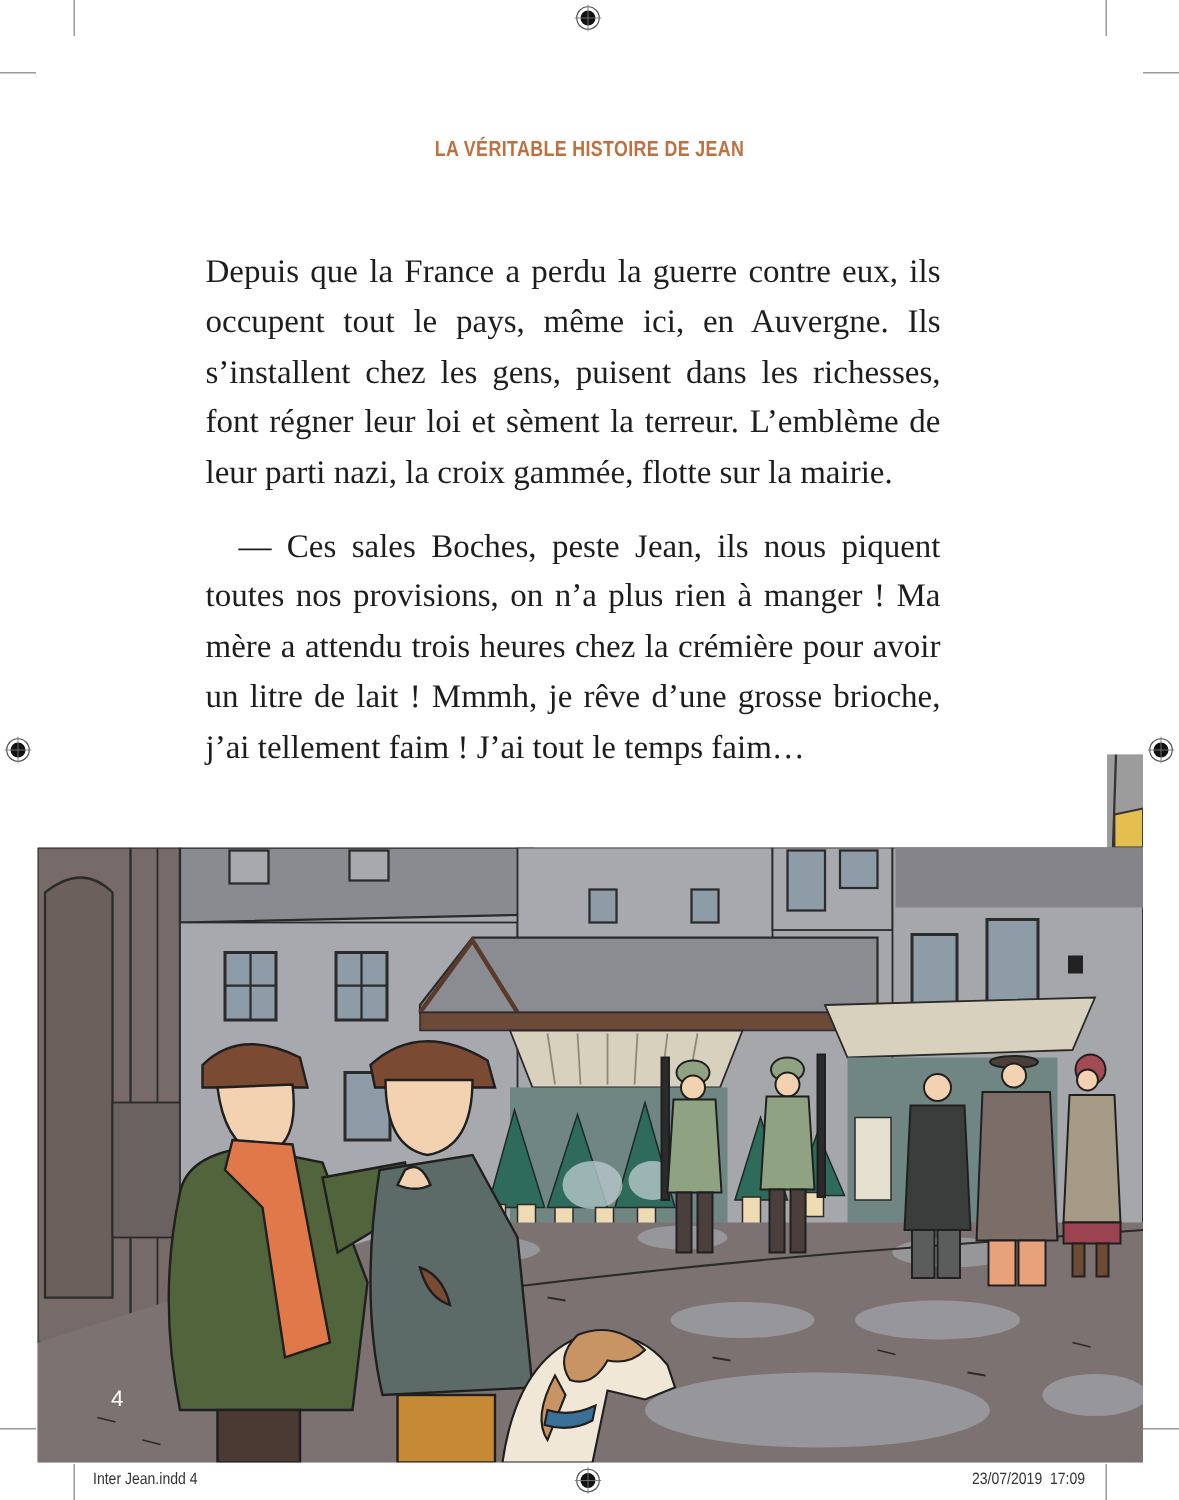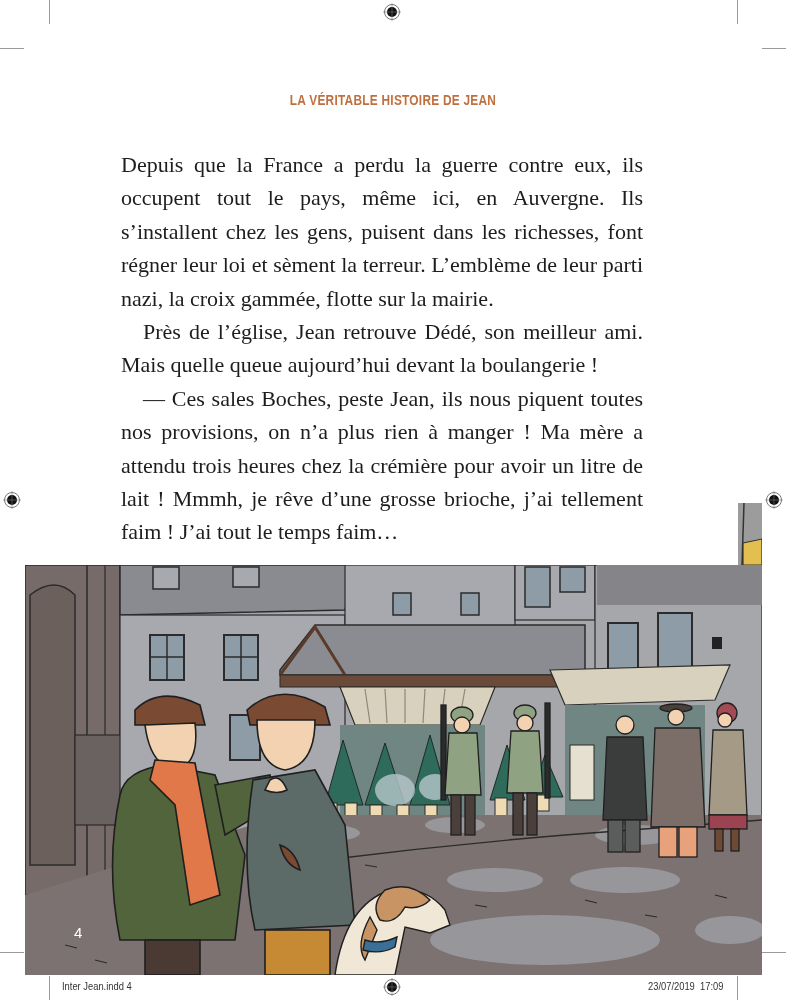--- a/index.html
+++ b/index.html
@@ -1,21 +1,21 @@
 <!DOCTYPE html>
 <html><head>
 <meta charset="utf-8">
 <style>
   html, body { margin:0; padding:0; }
   body { width:786px; height:1000px; background:#ffffff; position:relative; overflow:hidden; font-family:"Liberation Serif", serif; }
   .trim { position:absolute; background:#9a9a9a; }
   .reg { position:absolute; width:18px; height:18px; }
   .running-head { position:absolute; left:0; width:786px; top:92px; text-align:center; font-family:"Liberation Sans", sans-serif; font-weight:bold; font-size:14.5px; letter-spacing:0.3px; color:#c0703f; transform:scaleX(0.82); transform-origin:393px 0; }
   .body-text { position:absolute; left:121px; top:148px; width:522px; font-size:22px; line-height:33.4px; color:#1d1d1d; }
-  .body-text p { margin:0; text-align:justify; text-align-last:left; }
+  .body-text p { margin:16px; text-align:justify; text-align-last:left; }
   .body-text p.indent { text-indent:22px; }
   .illus { position:absolute; left:25px; top:565px; width:737px; height:410px; overflow:hidden; background:#7d7272; }
   .strip { position:absolute; left:738px; top:503px; width:24px; height:62px; background:#9c9c9c; }
   .page-num { position:absolute; left:74px; top:924px; font-family:"Liberation Sans", sans-serif; font-size:15px; color:#ffffff; }
   .slug { position:absolute; top:980px; font-family:"Liberation Sans", sans-serif; font-size:11px; color:#333; transform:scaleX(0.85); }
 </style>
 </head>
 <body>
 
 <div class="trim" style="left:49px; top:0; width:1px; height:24px;"></div>
@@ -49,21 +49,20 @@
     <circle cx="9" cy="9" r="7.5" fill="none" stroke="#555" stroke-width="0.8"></circle>
     <circle cx="9" cy="9" r="5" fill="#111"></circle>
     <line x1="0" y1="9" x2="18" y2="9" stroke="#777" stroke-width="0.6"></line>
     <line x1="9" y1="0" x2="9" y2="18" stroke="#777" stroke-width="0.6"></line>
   </svg>
 
 <div class="running-head">LA VÉRITABLE HISTOIRE DE JEAN</div>
 
 <div class="body-text">
   <p>Depuis que la France a perdu la guerre contre eux, ils occupent tout le pays, même ici, en Auvergne. Ils s’installent chez les gens, puisent dans les richesses, font régner leur loi et sèment la terreur. L’emblème de leur parti nazi, la croix gammée, flotte sur la mairie.</p>
-  <p class="indent">Près de l’église, Jean retrouve Dédé, son meilleur ami. Mais quelle queue aujourd’hui devant la boulangerie !</p>
   <p class="indent">— Ces sales Boches, peste Jean, ils nous piquent toutes nos provisions, on n’a plus rien à manger ! Ma mère a attendu trois heures chez la crémière pour avoir un litre de lait ! Mmmh, je rêve d’une grosse brioche, j’ai tellement faim ! J’ai tout le temps faim…</p>
 </div>
 
 <div class="strip">
   <svg width="24" height="62" viewBox="0 0 24 62">
     <rect x="0" y="0" width="24" height="62" fill="#9c9c9c"></rect>
     <line x1="6" y1="0" x2="4" y2="62" stroke="#333" stroke-width="1.5"></line>
     <path d="M5 40 L24 36 L24 62 L5 62 Z" fill="#e3bf4f" stroke="#333" stroke-width="1.2"></path>
   </svg>
 </div>

